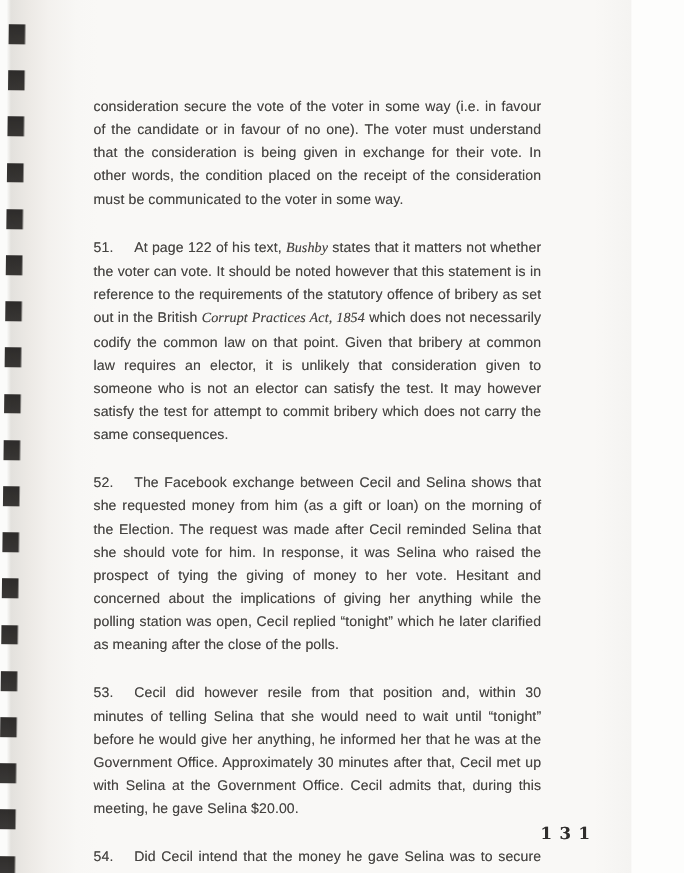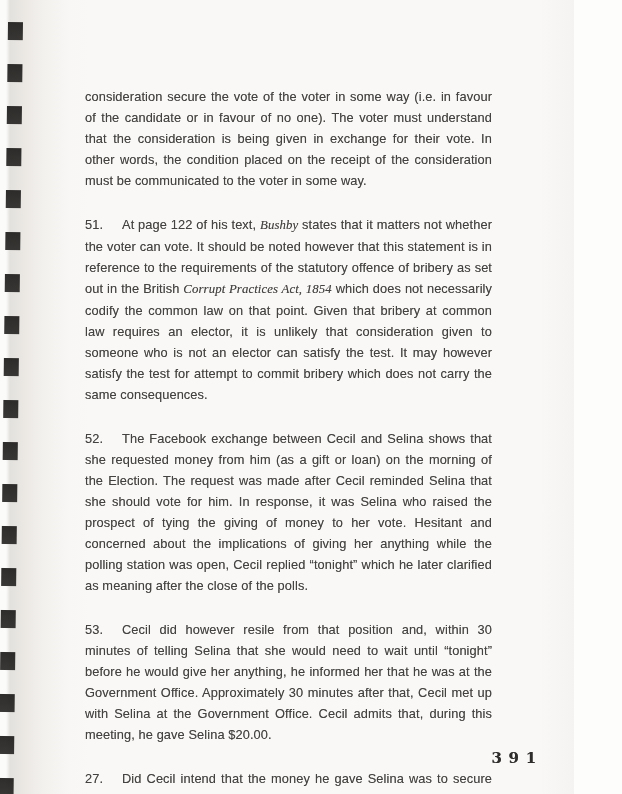--- a/index.html
+++ b/index.html
@@ -48,16 +48,16 @@
 </head>
 <body>
 
 <div class="page">
   <div class="binding"></div>
   <div class="body-text">
       <p class="para"><span>consideration secure the vote of the voter in some way (i.e. in favour of the candidate or in favour of no one). The voter must understand that the consideration is being given in exchange for their vote. In other words, the condition placed on the receipt of the consideration must be communicated to the voter in some way.</span></p>
       <p class="para"><span class="pnum">51.</span><span>At page 122 of his text, </span><span class="it">Bushby</span><span> states that it matters not whether the voter can vote. It should be noted however that this statement is in reference to the requirements of the statutory offence of bribery as set out in the British </span><span class="it">Corrupt Practices Act, 1854</span><span> which does not necessarily codify the common law on that point. Given that bribery at common law requires an elector, it is unlikely that consideration given to someone who is not an elector can satisfy the test. It may however satisfy the test for attempt to commit bribery which does not carry the same consequences.</span></p>
       <p class="para"><span class="pnum">52.</span><span>The Facebook exchange between Cecil and Selina shows that she requested money from him (as a gift or loan) on the morning of the Election. The request was made after Cecil reminded Selina that she should vote for him. In response, it was Selina who raised the prospect of tying the giving of money to her vote. Hesitant and concerned about the implications of giving her anything while the polling station was open, Cecil replied “tonight” which he later clarified as meaning after the close of the polls.</span></p>
       <p class="para"><span class="pnum">53.</span><span>Cecil did however resile from that position and, within 30 minutes of telling Selina that she would need to wait until “tonight” before he would give her anything, he informed her that he was at the Government Office. Approximately 30 minutes after that, Cecil met up with Selina at the Government Office. Cecil admits that, during this meeting, he gave Selina $20.00.</span></p>
-      <p class="para"><span class="pnum">27.</span><span>Did Cecil intend that the money he gave Selina was to secure her vote? Cecil’s initial response of “tonight” is not necessarily a defence to a claim of bribery. So long as the arrangement for the giving of consideration in exchange</span></p>
+      <p class="para"><span class="pnum">54.</span><span>Did Cecil intend that the money he gave Selina was to secure her vote? Cecil’s initial response of “tonight” is not necessarily a defence to a claim of bribery. So long as the arrangement for the giving of consideration in exchange</span></p>
     </div>
-  <div class="page-number">391</div>
+  <div class="page-number">131</div>
 </div>
 
 </body></html>

